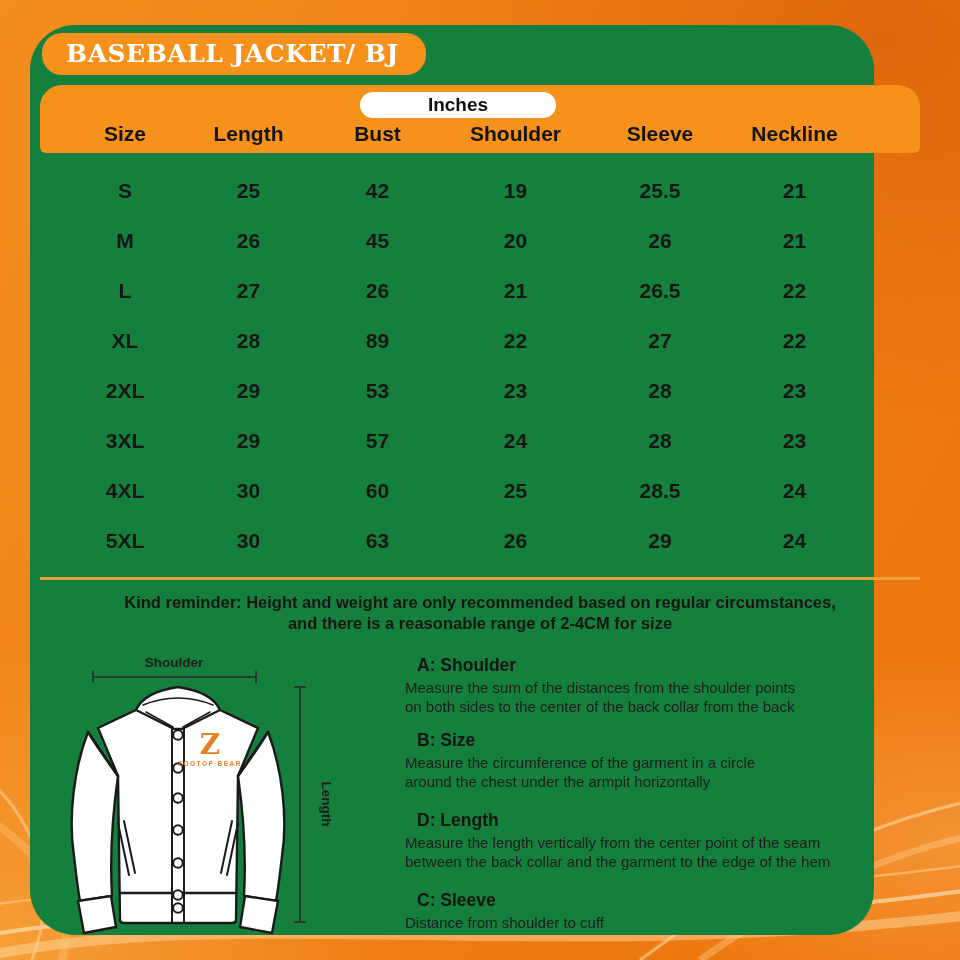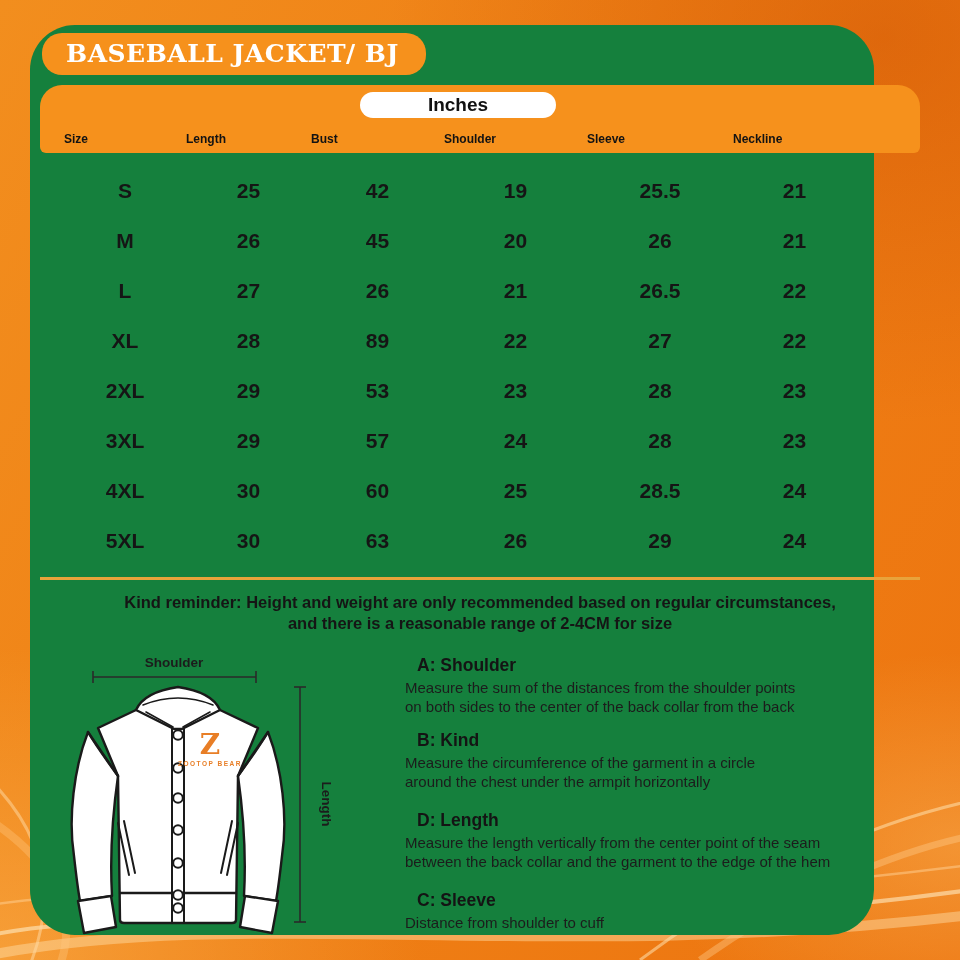--- a/index.html
+++ b/index.html
@@ -28,21 +28,21 @@
     position:absolute;left:10px;top:60px;width:880px;height:68px;
     background:#F6911C;border-radius:22px 22px 6px 6px;
   }
   .inches-pill{
     position:absolute;left:320px;top:7px;width:196px;height:26px;border-radius:13px;
     background:#ffffff;display:flex;align-items:center;justify-content:center;
     font-size:19px;font-weight:600;color:#111111;
   }
   .cols{position:absolute;left:0;bottom:7px;width:880px;display:grid;
     grid-template-columns:146px 125px 133px 143px 146px 187px;}
-  .cols span{text-align:left;font-weight:700;font-size:12px;color:#131313;}
+  .cols span{text-align:center;font-weight:700;font-size:21px;color:#131313;}
   .rows{position:absolute;left:10px;top:135px;width:880px;padding-top:6px;}
   .trow{display:grid;grid-template-columns:146px 125px 133px 143px 146px 187px;
     height:50px;align-items:center;}
   .trow span{text-align:center;font-weight:700;font-size:21px;color:#151515;}
   .c1{padding-left:24px;}
   .c6{padding-right:64px;}
   .divider{position:absolute;left:10px;top:552px;width:880px;height:3px;background:#E8A33B;}
   .reminder{position:absolute;left:0;top:567px;width:900px;text-align:center;
     font-weight:700;font-size:16.5px;line-height:21px;color:#151515;}
   .figure{position:absolute;left:30px;top:625px;width:300px;height:300px;}
@@ -209,21 +209,21 @@
     <text x="150" y="116" text-anchor="middle" font-size="6.5" letter-spacing="1.5" font-weight="700" fill="#E87E26">ZOOTOP BEAR</text>
   </svg>
 
   <div class="guide">
     <div class="gitem">
       <h3>A: Shoulder</h3>
       <p>Measure the sum of the distances from the shoulder points
 on both sides to the center of the back collar from the back</p>
     </div>
     <div class="gitem">
-      <h3>B: Kind</h3>
+      <h3>B: Size</h3>
       <p>Measure the circumference of the garment in a circle
 around the chest under the armpit horizontally</p>
     </div>
     <div class="gitem gap-lg">
       <h3>D: Length</h3>
       <p>Measure the length vertically from the center point of the seam
 between the back collar and the garment to the edge of the hem</p>
     </div>
     <div class="gitem gap-lg">
       <h3>C: Sleeve</h3>

